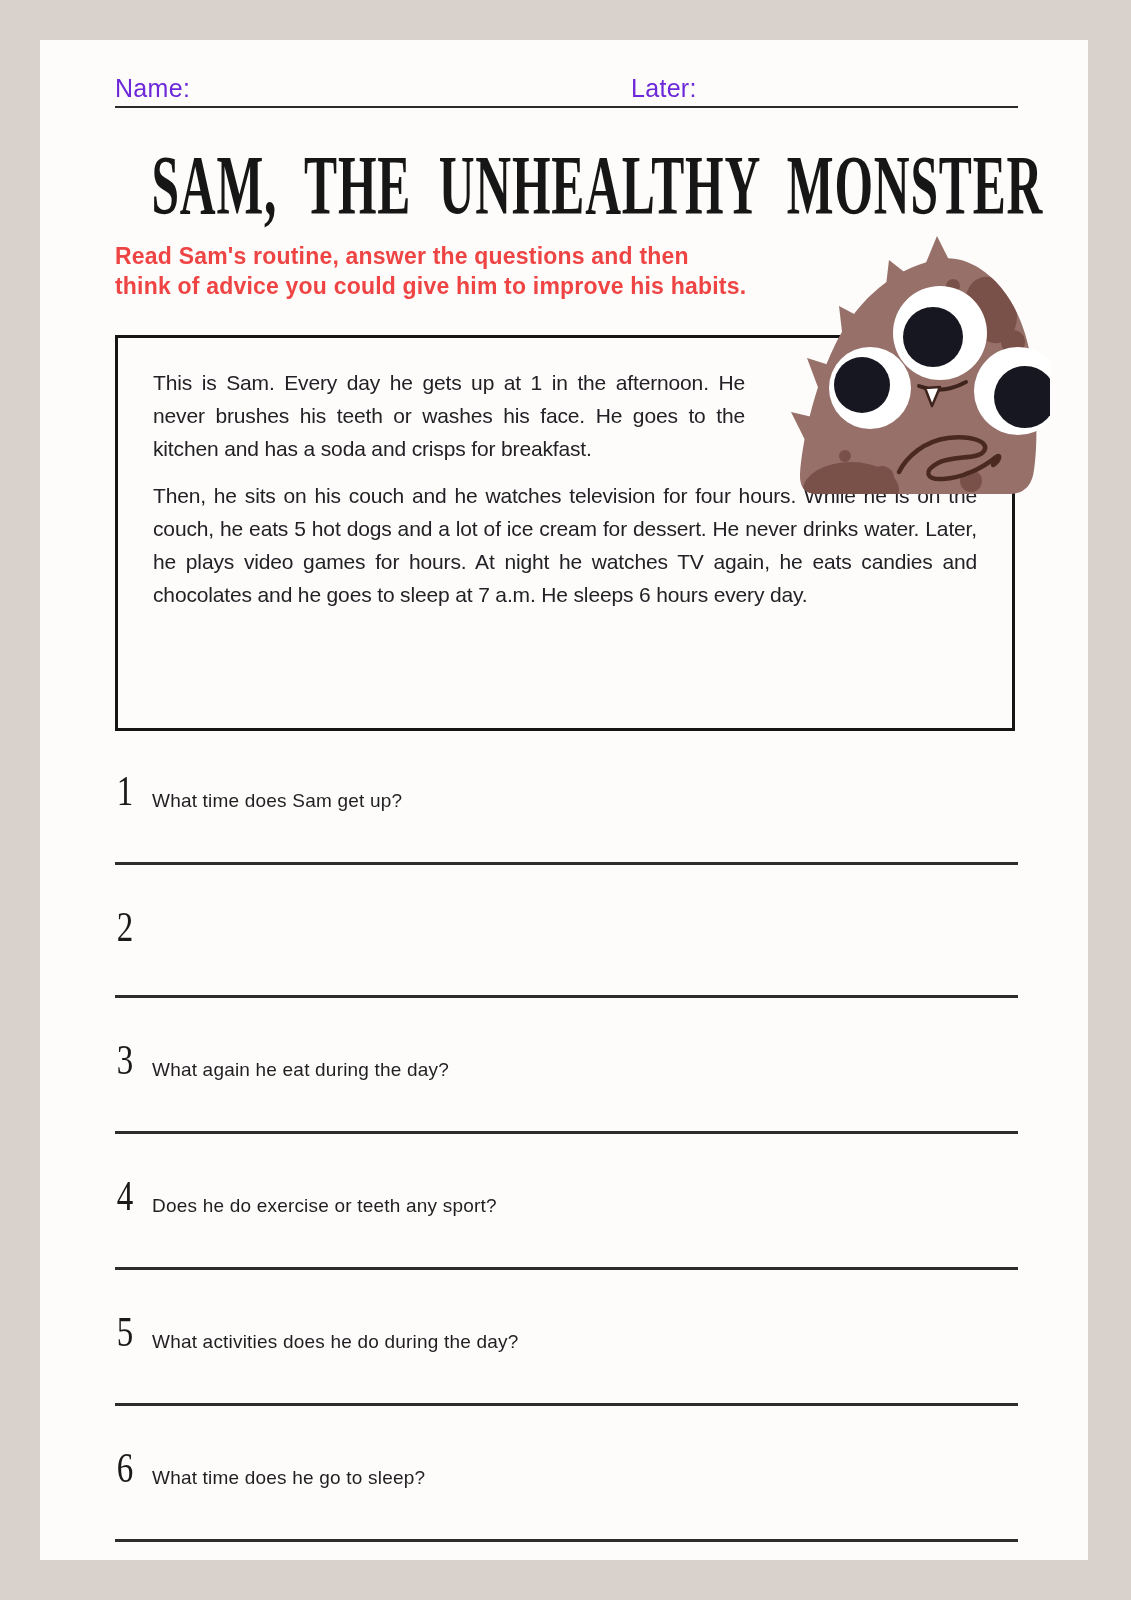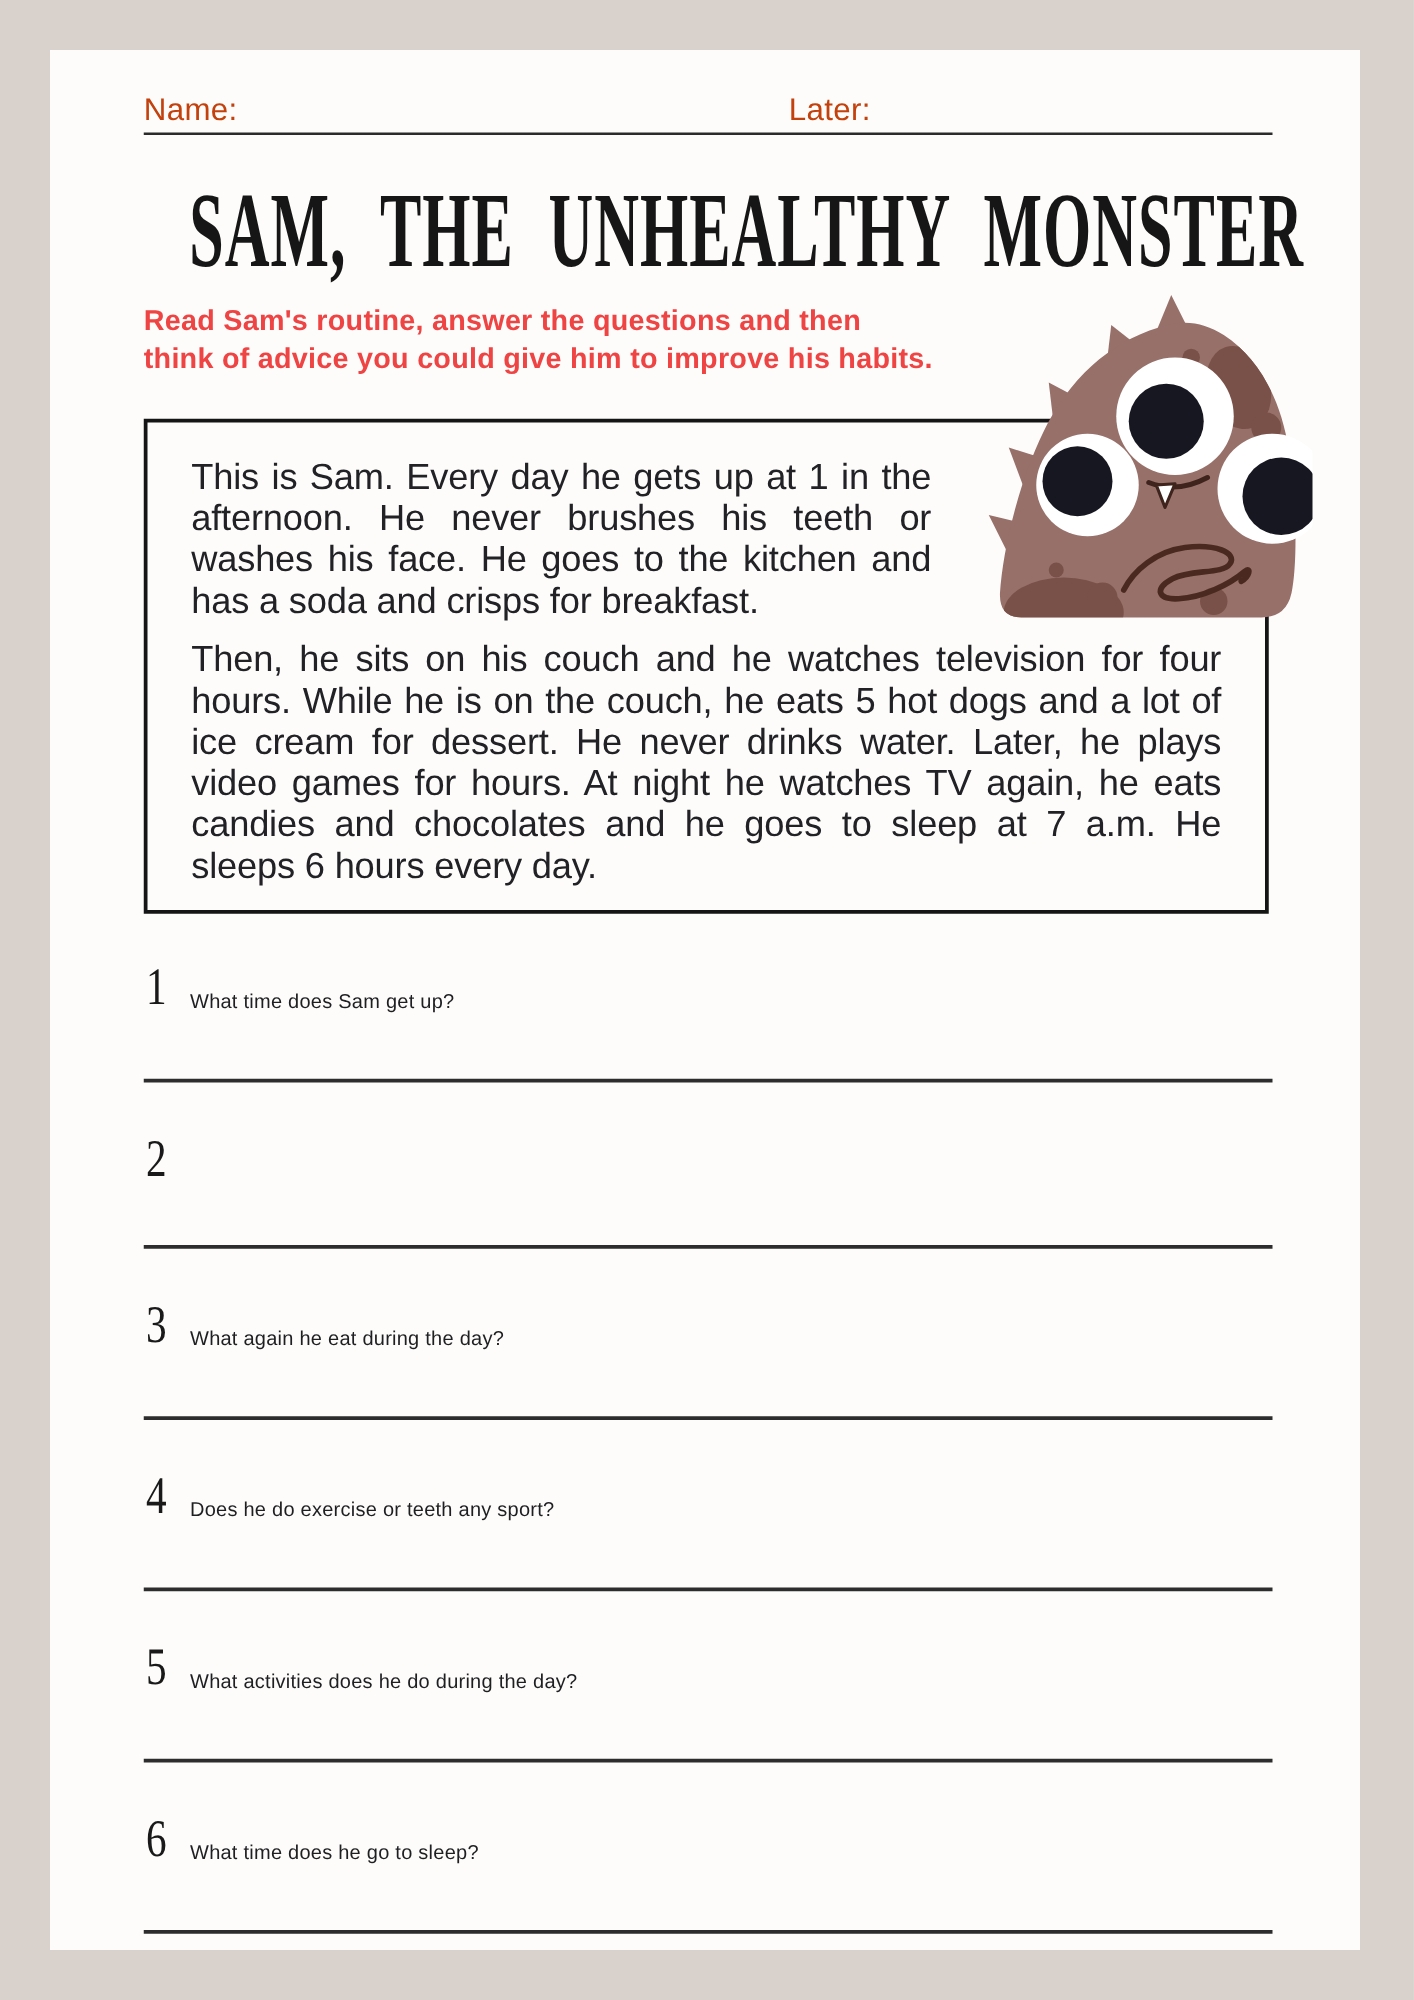--- a/index.html
+++ b/index.html
@@ -13,21 +13,21 @@
   .canvas { position:absolute; inset:0; width:1131px; height:1600px; background:#d9d1cc; }
   .page {
     position:absolute; left:40px; top:40px; width:1048px; height:1520px;
     background:#fdfcfa;
   }
 
   
   .header-row {
     position:absolute; left:75px; top:32px; width:903px; height:36px;
     border-bottom:2px solid #2b2b2b;
-    font-size:25px; letter-spacing:.3px; color:#c2410c;
+    font-size:25px; letter-spacing:.3px; color:#6d28d9;
   }
   .name-label { position:absolute; left:0; top:2px; }
   .date-label { position:absolute; left:516px; top:2px; }
 
   
   .title-wrap { position:absolute; left:0; top:97px; width:100%; text-align:left; }
   .title-text {
     display:inline-block;
     font-family:"Liberation Serif", serif;
     font-weight:700;
@@ -48,41 +48,41 @@
   }
 
   
   .passage-box {
     position:absolute; left:75px; top:295px; width:900px; height:396px;
     border:3px solid #151515;
     padding:28px 35px;
     background:transparent;
   }
   .passage-box p {
-    font-size:29px; line-height:33px; color:#222226;
+    font-size:21px; line-height:33px; color:#222226;
     text-align:justify; letter-spacing:-0.15px;
   }
   .para-1 { width:592px; }
   .para-2 { margin-top:14px; }
 
   
   .monster { position:absolute; left:745px; top:188px; width:265px; height:272px; z-index:5; }
   .monster svg { display:block; width:100%; height:100%; }
 
   
   .questions { position:absolute; left:75px; top:738px; width:903px; }
   .question { margin-bottom:49px; }
   .q-row { display:flex; align-items:baseline; gap:17px; min-height:36px; }
   .q-num {
     font-family:"Liberation Serif", serif;
     font-size:33px; font-weight:400; color:#191919;
     width:20px; text-align:center; flex:0 0 auto;
     display:inline-block; transform:scaleY(1.28); transform-origin:center bottom;
   }
-  .q-text { font-size:16px; color:#1f1f22; letter-spacing:.2px; line-height:34px; }
+  .q-text { font-size:19px; color:#1f1f22; letter-spacing:.2px; line-height:34px; }
   .answer-line { margin-top:44px; height:0; border-bottom:3px solid #2d2d2d; }
 </style>
 </head>
 <body>
 
 <div class="canvas">
   <div class="page">
 
     <div class="header-row">
       <span class="name-label">Name:</span>

